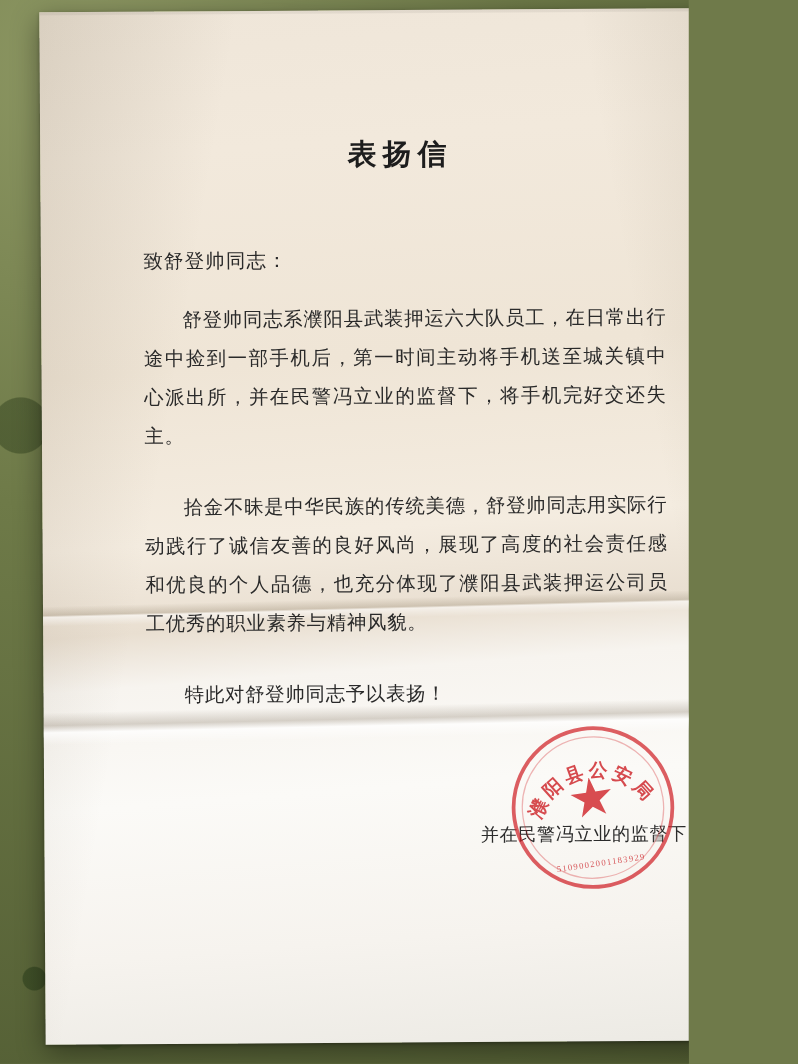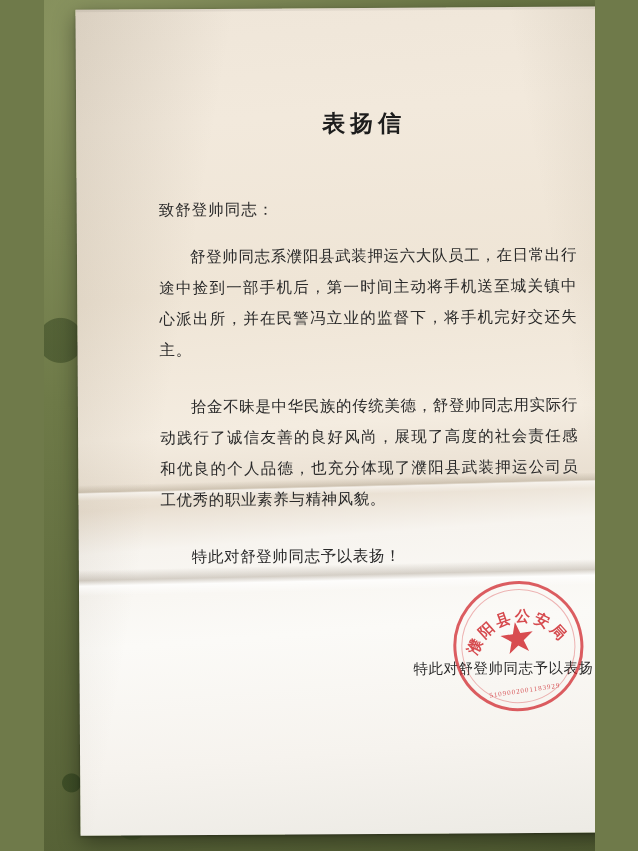--- a/index.html
+++ b/index.html
@@ -16,21 +16,20 @@
 
   
   .scene {
     position: relative;
     width: 551px;
     height: 851px;
     background:
       radial-gradient(circle at 12% 6%, #8d9763 0%, #6e7a48 38%, #4f5a31 100%),
       linear-gradient(160deg, #7d8757 0%, #5d6940 60%, #47522d 100%);
     overflow: hidden;
-    margin-left: 44px;
   }
   .scene::before {
     
     content: "";
     position: absolute;
     inset: 0;
     background:
       radial-gradient(circle at 5% 92%, rgba(40,60,25,.55) 0 9px, transparent 10px),
       radial-gradient(circle at 16% 97%, rgba(60,85,35,.45) 0 14px, transparent 15px),
       radial-gradient(circle at 92% 12%, rgba(40,58,22,.35) 0 20px, transparent 21px),
@@ -198,21 +197,21 @@
 
     <div class="doc">
       <div class="doc-title">表扬信</div>
       <div class="salutation">致舒登帅同志：</div>
       <div class="para">舒登帅同志系濮阳县武装押运六大队员工，在日常出行途中捡到一部手机后，第一时间主动将手机送至城关镇中心派出所，并在民警冯立业的监督下，将手机完好交还失主。</div>
       <div class="para gap">拾金不昧是中华民族的传统美德，舒登帅同志用实际行动践行了诚信友善的良好风尚，展现了高度的社会责任感和优良的个人品德，也充分体现了濮阳县武装押运公司员工优秀的职业素养与精神风貌。</div>
       <div class="para gap">特此对舒登帅同志予以表扬！</div>
     </div>
 
     <div class="signoff">
-      <div class="line1">特此对舒登帅同志予以表扬</div>
+      <div class="line1">并在民警冯立业的监督下</div>
     </div>
 
     <div class="seal">
       <svg class="seal-arc" viewBox="0 0 124 124">
         <defs>
           <path id="arcpath" d="M 18,70 A 46,46 0 0 1 106,70"></path>
         </defs>
         <text>
           <textPath href="#arcpath" startOffset="50%" text-anchor="middle">濮阳县公安局</textPath>
         </text>

